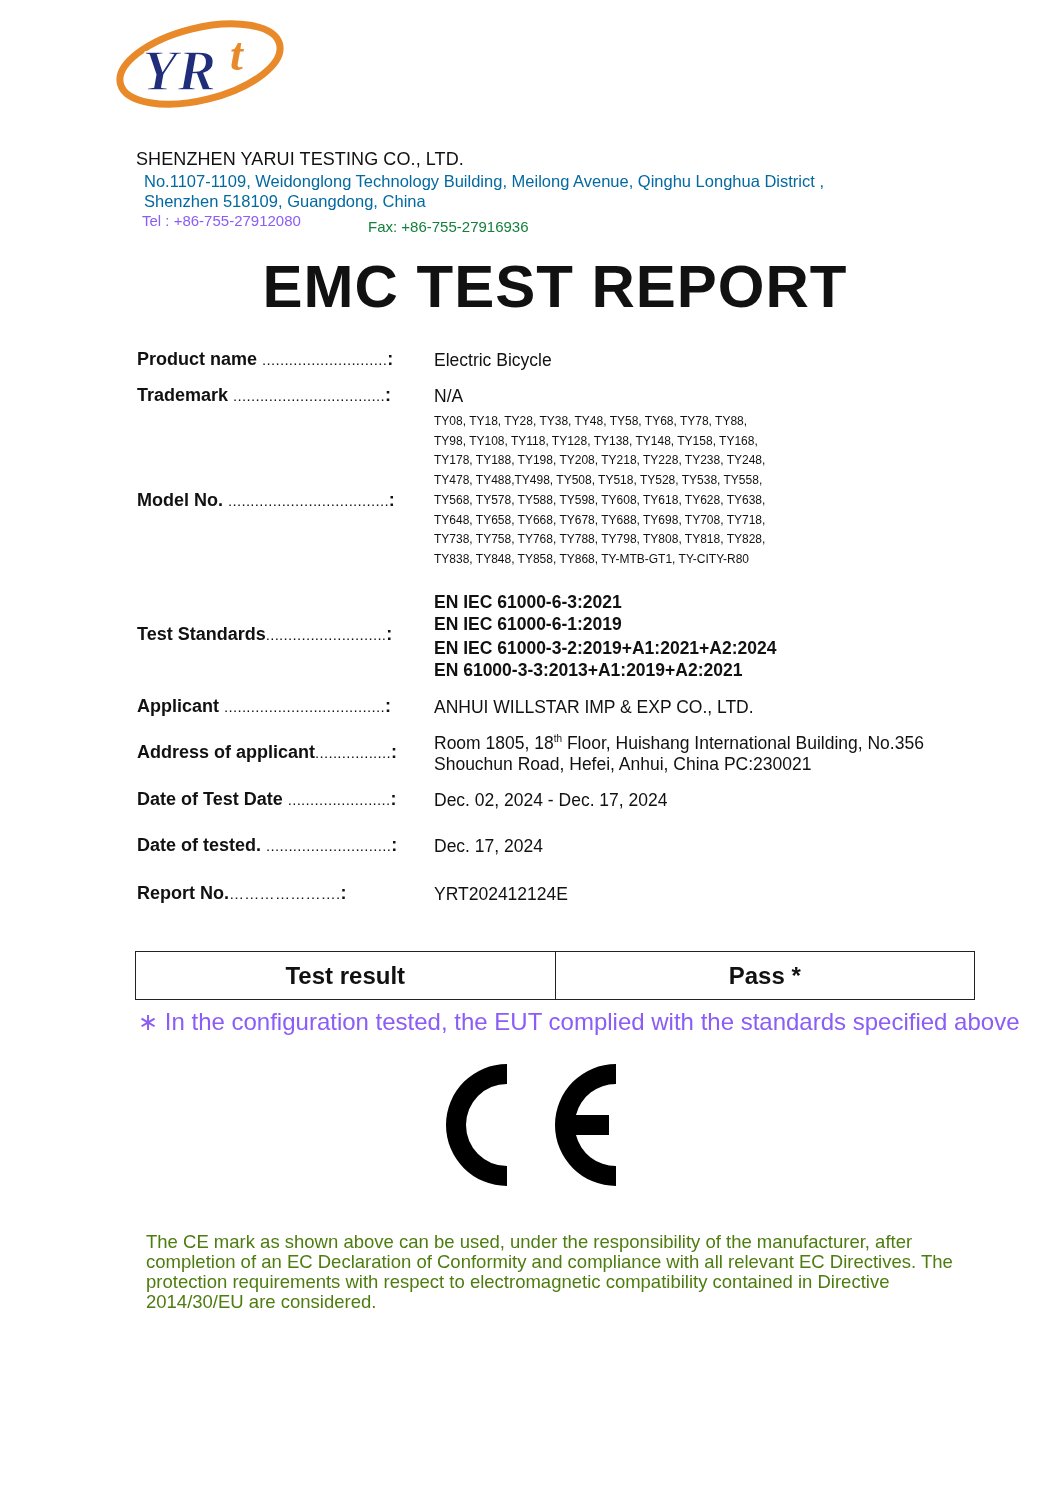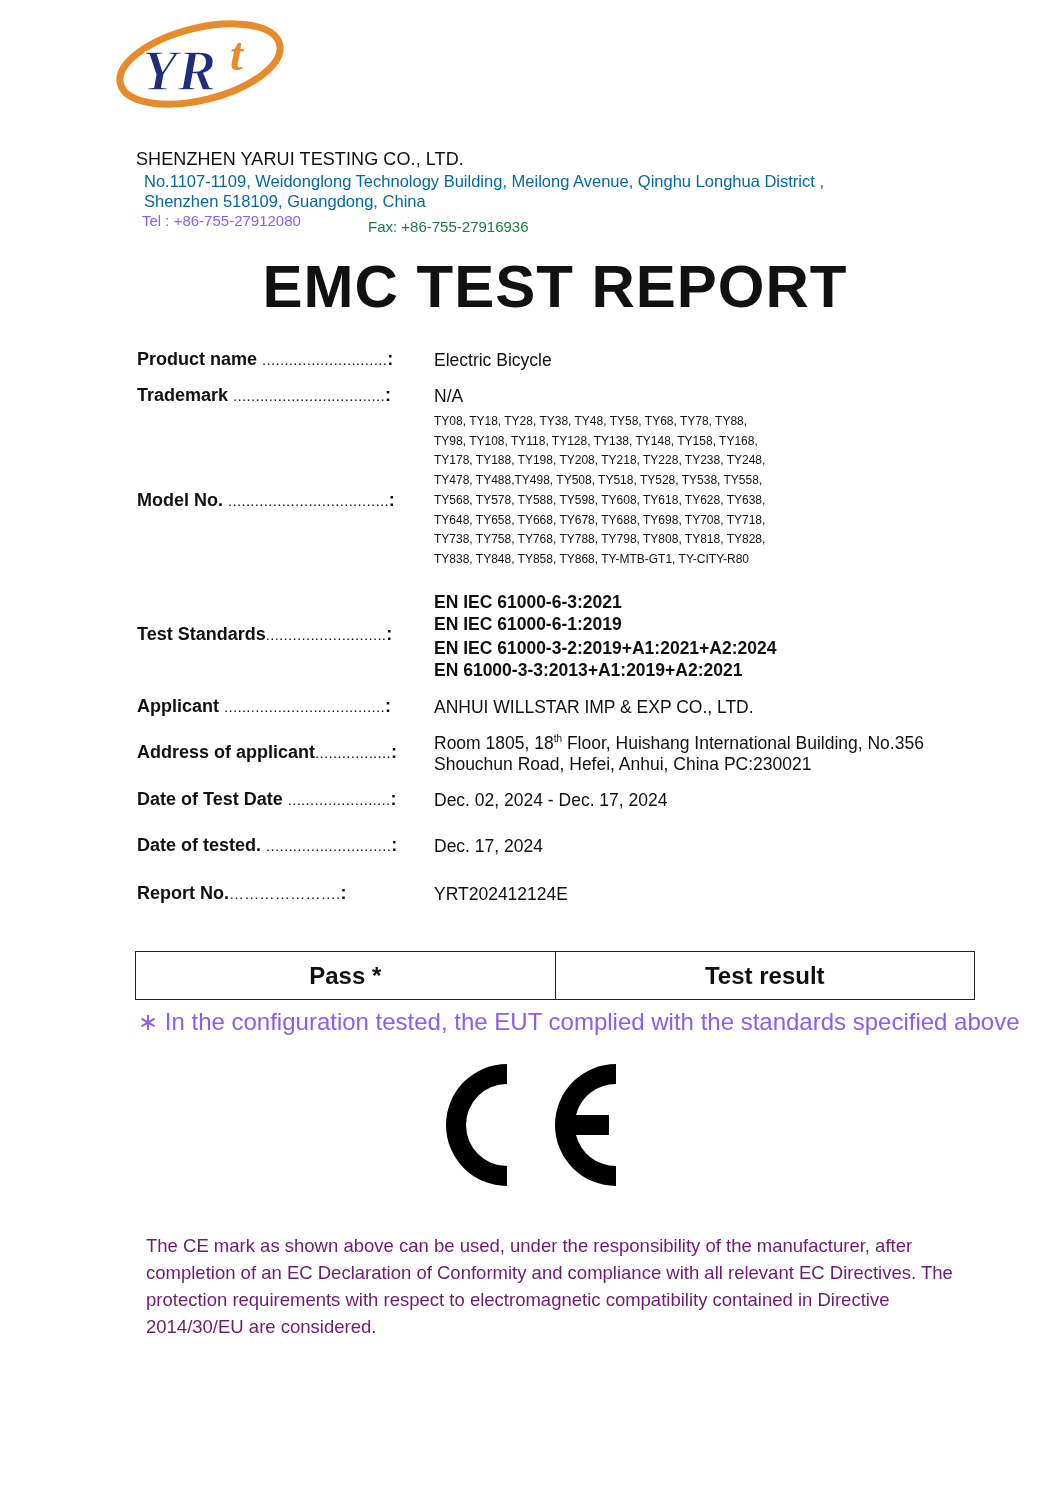--- a/index.html
+++ b/index.html
@@ -15,21 +15,21 @@
   .lbl .dots { font-weight:normal; font-size:15px; letter-spacing:0.3px; }
   .colon { font-weight:bold; font-size:18px; }
   .val { left:434px; font-size:17.5px; white-space:nowrap; }
   .models { left:434px; top:412px; font-size:12px; line-height:19.7px; }
   .std { left:434px; font-size:17.5px; font-weight:bold; }
   .result-table { left:135px; top:951px; width:840px; height:49px; border:1.5px solid #222; display:flex; box-sizing:border-box; }
   .result-cell { flex:1; display:flex; align-items:center; justify-content:center; font-size:24px; font-weight:bold; }
   .result-cell + .result-cell { border-left:1.5px solid #222; }
   .footnote { left:138px; top:1008px; font-size:24px; color:#8b5cf6; }
   .ce-mark { left:444px; top:1062px; width:176px; height:126px; }
-  .ce-text { left:146px; top:1232px; width:840px; font-size:18.5px; line-height:27px; color:#701a75; }
+  .ce-text { left:146px; top:1232px; width:840px; font-size:18.5px; line-height:20px; color:#4d7c0f; }
 </style>
 </head>
 <body>
 
 <div class="abs logo">
   <svg width="175" height="105" viewBox="0 0 175 105">
     <ellipse cx="88" cy="52" rx="82" ry="36" transform="rotate(-14 88 52)" fill="none" stroke="#e8892a" stroke-width="7"></ellipse>
     <text x="30" y="78" font-family="Liberation Serif, serif" font-size="58" font-weight="bold" fill="#1f2d7a" stroke="#ffffff" stroke-width="1.5" font-style="italic">YR</text>
     <text x="118" y="58" font-family="Liberation Serif, serif" font-size="46" font-weight="bold" fill="#e8892a" font-style="italic">t</text>
   </svg>
@@ -97,22 +97,22 @@
   <span>Date of tested.</span> <span class="dots">............................</span><span class="colon">:</span>
 </div>
 <div class="abs val" style="top:836px">Dec. 17, 2024</div>
 
 <div class="abs lbl" style="top:883px">
   <span>Report No.</span><span class="dots">………………….</span><span class="colon">:</span>
 </div>
 <div class="abs val" style="top:884px">YRT202412124E</div>
 
 <div class="abs result-table">
+  <div class="result-cell">Test result</div>
   <div class="result-cell">Pass *</div>
-  <div class="result-cell">Test result</div>
 </div>
 <div class="abs footnote">∗  In the configuration tested, the EUT complied with the standards specified above</div>
 
 <div class="abs ce-mark">
   <svg width="176" height="126" viewBox="0 0 176 126">
     <path d="M63 2 A61 61 0 1 0 63 124 L63 104 A41 41 0 1 1 63 22 Z" fill="#000"></path>
     <path d="M172 2 A61 61 0 1 0 172 124 L172 104 A41 41 0 0 1 132 73 L165 73 L165 53 L132 53 A41 41 0 0 1 172 22 Z" fill="#000"></path>
   </svg>
 </div>
 

